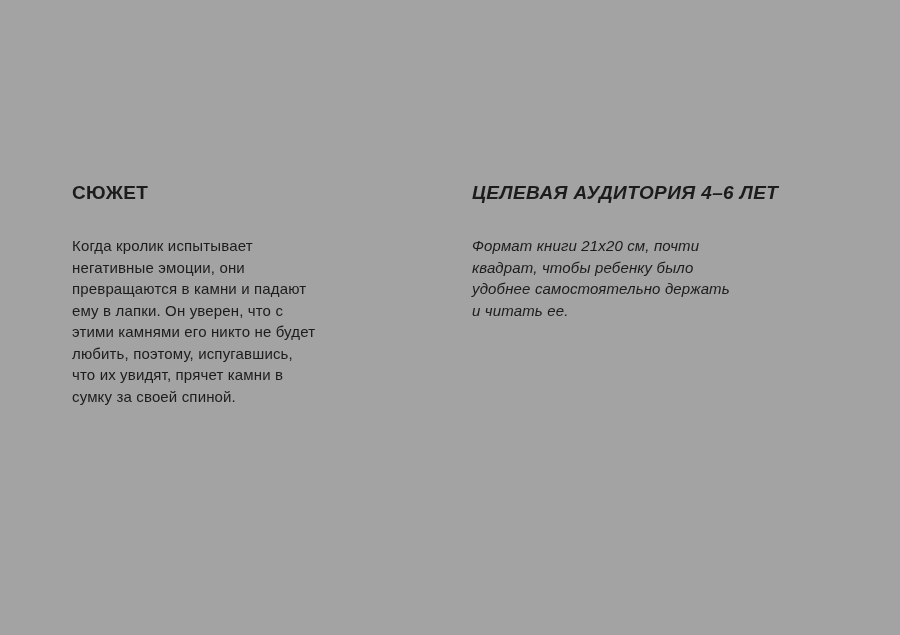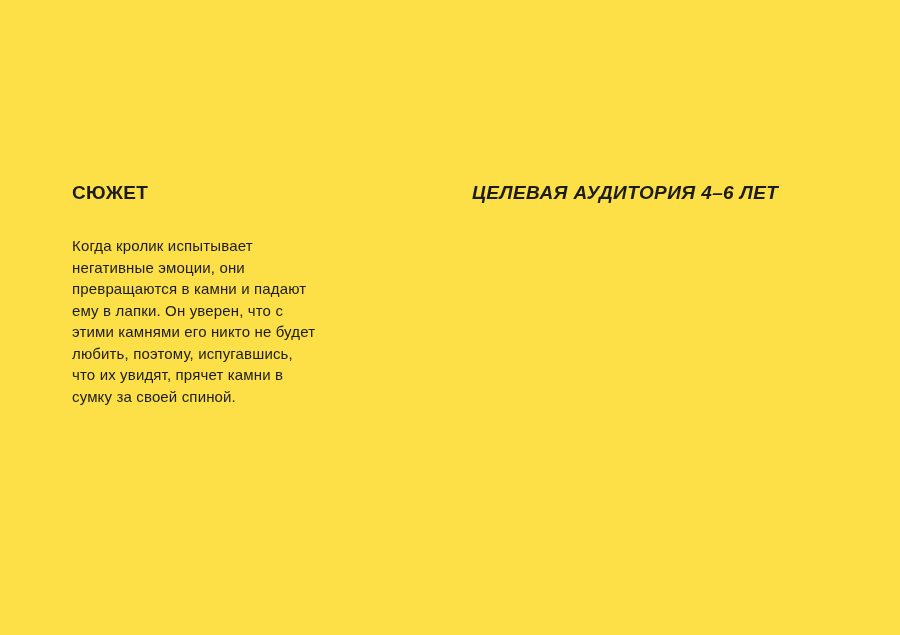--- a/index.html
+++ b/index.html
@@ -11,21 +11,21 @@
     height: 635px;
     background: #ffffff;
     position: relative;
     overflow: hidden;
     font-family: "Liberation Sans", "DejaVu Sans", sans-serif;
     color: #1c1c1c;
   }
   .slide {
     position: absolute;
     inset: 0;
-    background: #fde047;
+    background: #a3a3a3;
   }
   .column {
     position: absolute;
     top: 181px;
   }
   .column-left {
     left: 72px;
     width: 345px;
   }
   .column-right {
@@ -67,15 +67,19 @@
 превращаются в камни и падают
 ему в лапки. Он уверен, что с
 этими камнями его никто не будет
 любить, поэтому, испугавшись,
 что их увидят, прячет камни в
 сумку за своей спиной.</p>
   </section>
 
   <section class="column column-right">
     <h2 class="heading">ЦЕЛЕВАЯ АУДИТОРИЯ 4–6 ЛЕТ</h2>
+    <p class="para">Формат книги 21х20 см, почти
+квадрат, чтобы ребенку было
+удобнее самостоятельно держать
+и читать ее.</p>
   </section>
 
 </div>
 
 </body></html>

